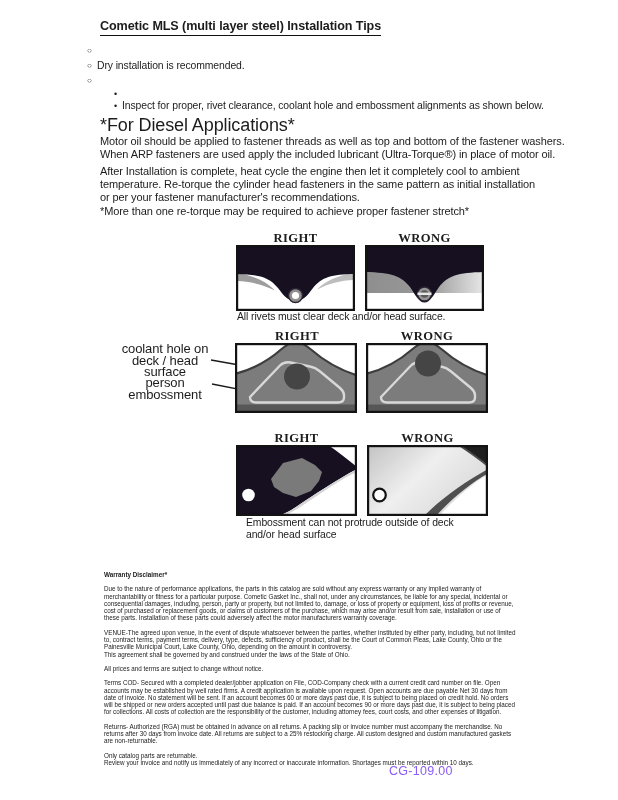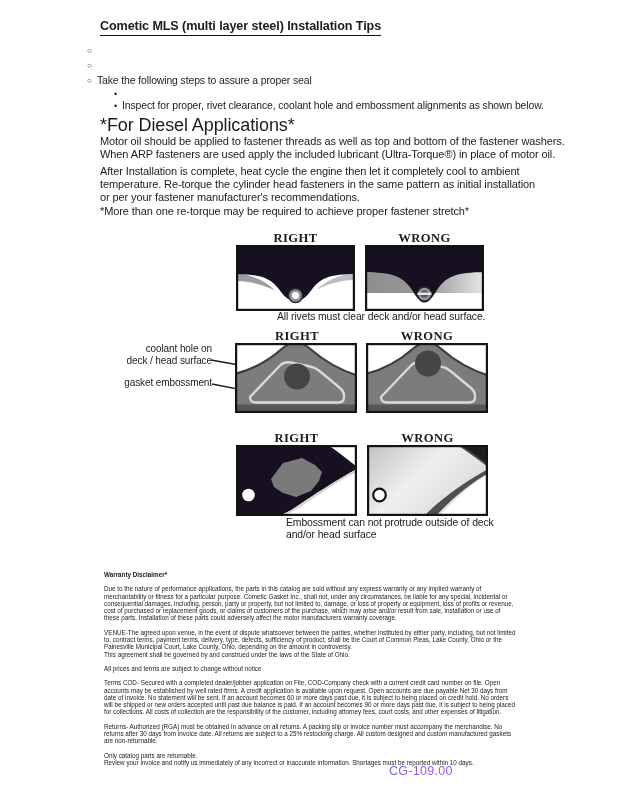--- a/index.html
+++ b/index.html
@@ -15,45 +15,45 @@
   .tips{left:87px;top:43px;font-size:10.4px;letter-spacing:-.1px;}
   .tip{display:flex;line-height:15px;}
   .tip .m{width:10px;font-size:8px;line-height:15px;}
   .subtip{display:flex;line-height:12.4px;margin-left:27px;}
   .subtip .m{width:8px;font-size:9px;line-height:12.4px;}
   .diesel-h{left:100px;top:115px;font-size:18px;font-weight:normal;letter-spacing:-.1px;}
   .para{left:100px;top:0;font-size:11px;line-height:13px;letter-spacing:-.1px;white-space:pre-line;}
   .p1{top:135px;} .p2{top:165px;} .note{top:205px;}
   .figlabel{font-size:12.6px;font-weight:bold;letter-spacing:.4px;text-align:center;width:119px;font-family:Liberation Serif, serif;}
   .figbox{display:block;}
-  .caption{font-size:10.4px;font-weight:500;letter-spacing:-.1px;white-space:pre-line;line-height:12px;margin-left:40px;}
-  .calloutlabel{font-size:10px;letter-spacing:-.1px;text-align:right;white-space:pre-line;line-height:11.6px;font-weight:500;}
+  .caption{font-size:10.4px;font-weight:500;letter-spacing:-.1px;white-space:pre-line;line-height:12px;}
+  .calloutlabel{font-size:13px;letter-spacing:-.1px;text-align:center;white-space:pre-line;line-height:11.6px;font-weight:500;}
   .leader{position:absolute;overflow:visible;}
   .legal{left:104px;top:571px;width:412px;font-size:6.3px;line-height:7.3px;letter-spacing:0;color:#222;}
   .legal .lh{font-weight:bold;margin-bottom:7px;}
   .legal p{margin:0 0 7px 0;white-space:pre-line;}
   .code{left:389px;top:764px;font-size:12.5px;letter-spacing:.3px;color:#8b5cf6;}
 </style>
 </head>
 <body>
 
 <div class="sheet">
 
   <div class="abs title">Cometic MLS (multi layer steel) Installation Tips</div>
 
   <div class="abs tips">
     <div class="tip">
       <span class="m">○</span>
     </div>
     <div class="tip">
       <span class="m">○</span>
+      <span>Dry installation is recommended.</span>
     </div>
     <div class="tip">
       <span class="m">○</span>
-      <span>Take the following steps to assure a proper seal</span>
     </div>
     <div class="subtip">
       <span class="m">•</span>
     </div>
     <div class="subtip">
       <span class="m">•</span>
       <span>Inspect for proper, rivet clearance, coolant hole and embossment alignments as shown below.</span>
     </div>
   </div>
 
@@ -95,21 +95,21 @@
     <rect x="1" y="1" width="117" height="64" fill="none" stroke="#131313" stroke-width="2.4"></rect>
   </svg>
 
   <div class="abs caption" style="left:237px;top:311px;">All rivets must clear deck and/or head surface.</div>
 
   <div class="abs figlabel" style="left:236px;top:329px;width:122px;">RIGHT</div>
   <div class="abs figlabel" style="left:366px;top:329px;width:122px;">WRONG</div>
 
   <div class="abs calloutlabel" style="left:118px;top:343px;width:94px;">coolant hole on
 deck / head surface</div>
-  <div class="abs calloutlabel" style="left:118px;top:377px;width:94px;">gasket embossment</div>
+  <div class="abs calloutlabel" style="left:118px;top:377px;width:94px;">person embossment</div>
 
   <svg class="leader" style="left:205px;top:350px;" width="100" height="50" viewBox="0 0 100 50">
     <line x1="6" y1="10" x2="90" y2="25" stroke="#1a1a1a" stroke-width="1.4"></line>
     <line x1="7" y1="34" x2="53" y2="43" stroke="#1a1a1a" stroke-width="1.4"></line>
   </svg>
 
   <svg class="abs figbox" style="left:235px;top:343px;" width="122" height="70" viewBox="0 0 122 70">
     <rect width="122" height="70" fill="#ffffff"></rect>
     <path d="M0,70 V31 C15,27 33,18 46,6.5 C52,1.5 56,-1 61,-1 C66,-1 70,1.5 76,6.5 C89,18 107,27.5 122,32.5 V70 Z" fill="#7c7c7c"></path>
     <path d="M0,31 C15,27 33,18 46,6.5 C52,1.5 56,-1 61,-1 C66,-1 70,1.5 76,6.5 C89,18 107,27.5 122,32.5" fill="none" stroke="#3d3d3d" stroke-width="2.2"></path>

